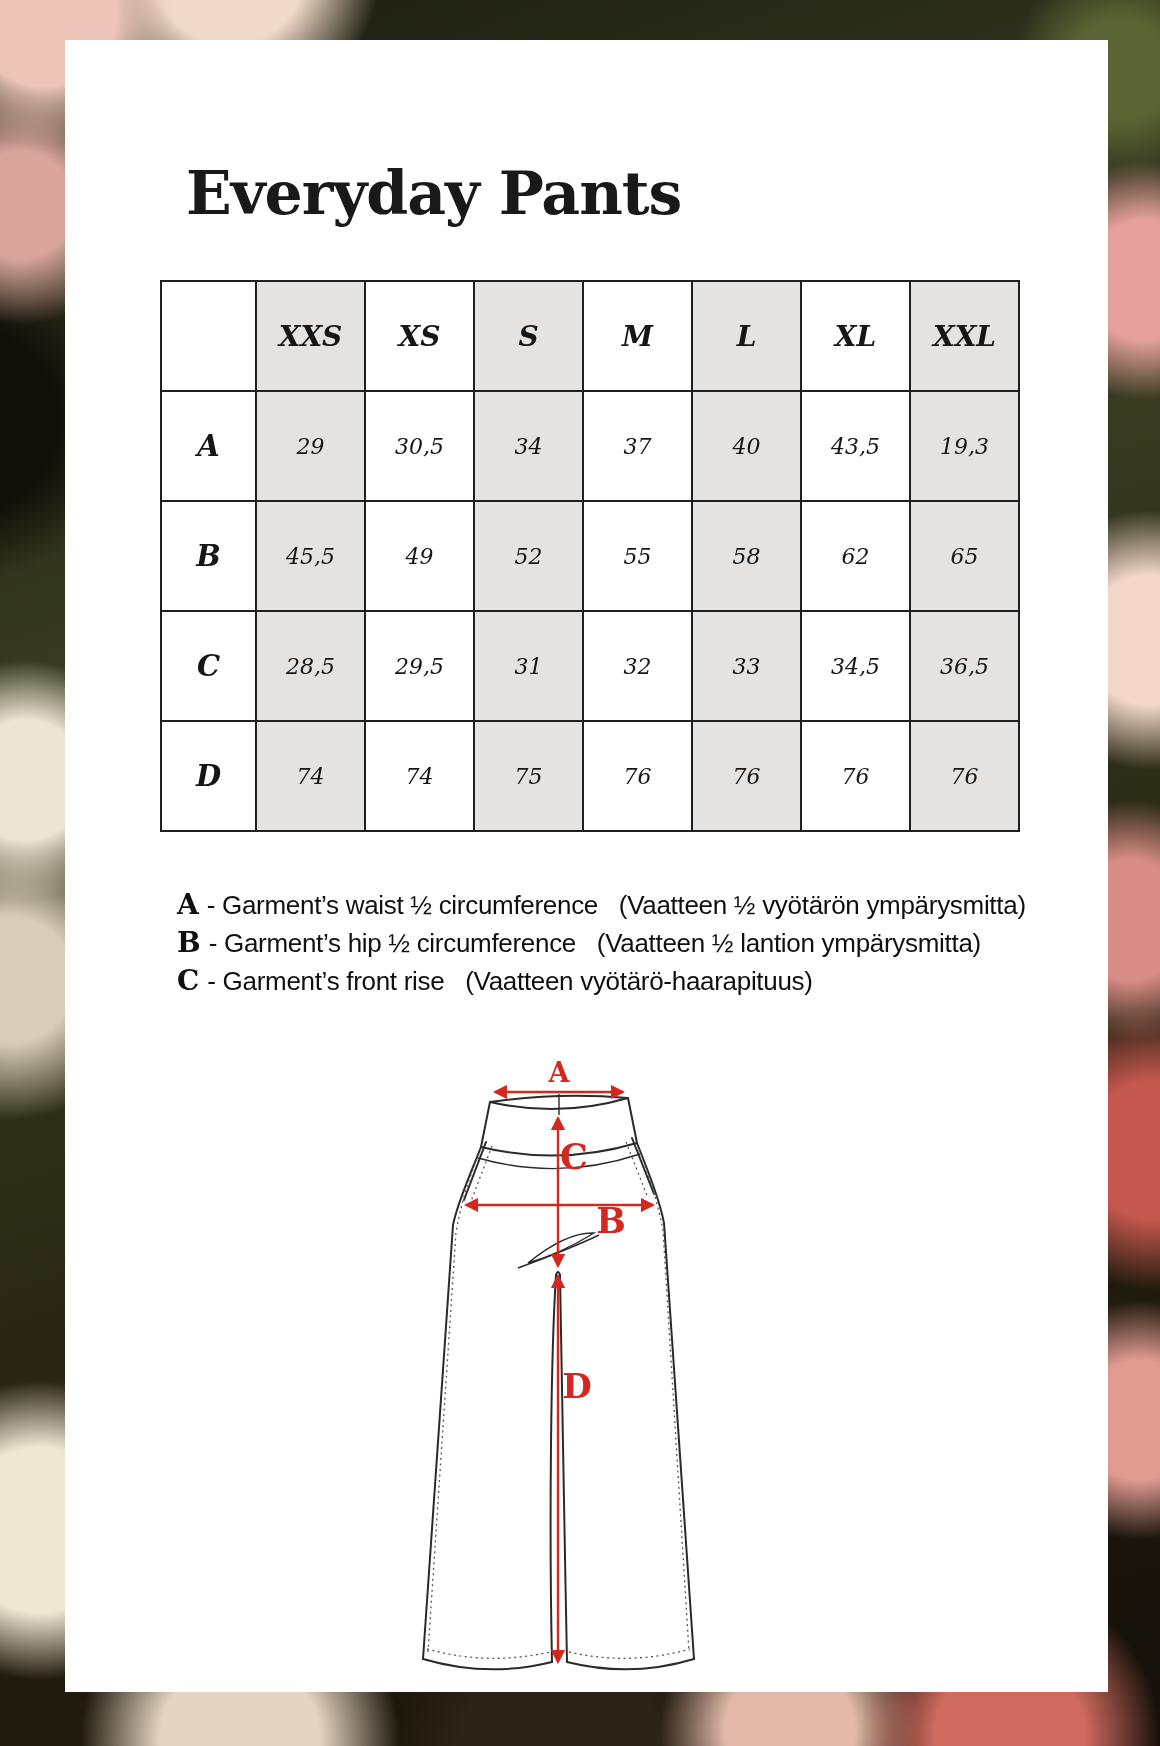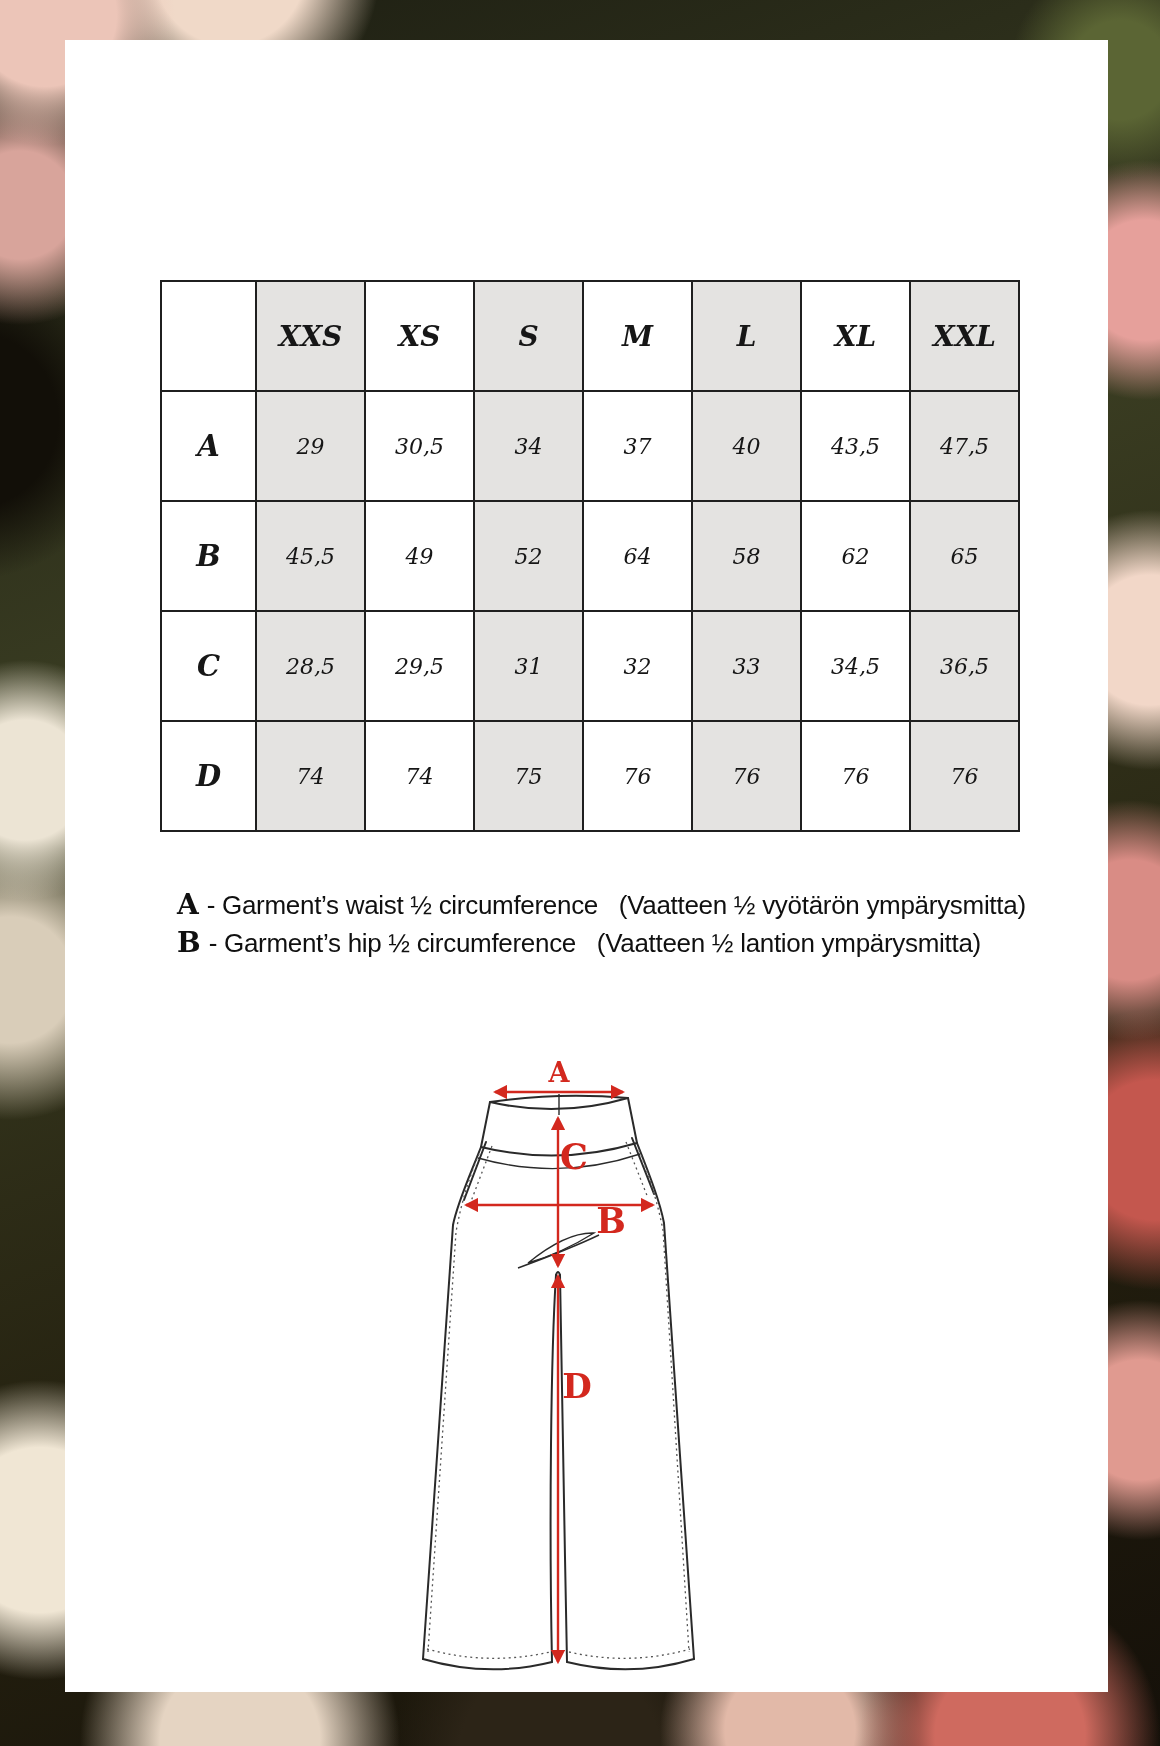--- a/index.html
+++ b/index.html
@@ -75,20 +75,21 @@
   .red{stroke:#d3281e;stroke-width:2.4;fill:none;}
   .redlabel{fill:#d3281e;font-family:"DejaVu Serif",serif;font-weight:700;}
 </style>
 </head>
 <body>
 
 <div class="bg"></div>
 
 <div class="panel">
 
+  <h1 class="title">Everyday Pants</h1>
 
   <table class="size">
     <tbody>
       <tr>
         <th class="corner"></th>
         <th class="sh">XXS</th>
         <th>XS</th>
         <th class="sh">S</th>
         <th>M</th>
         <th class="sh">L</th>
@@ -96,28 +97,28 @@
         <th class="sh">XXL</th>
       </tr>
       <tr>
         <td class="rowlabel">A</td>
         <td class="sh">29</td>
         <td>30,5</td>
         <td class="sh">34</td>
         <td>37</td>
         <td class="sh">40</td>
         <td>43,5</td>
-        <td class="sh">47,5</td>
+        <td class="sh">19,3</td>
       </tr>
       <tr>
         <td class="rowlabel">B</td>
         <td class="sh">45,5</td>
         <td>49</td>
         <td class="sh">52</td>
-        <td>64</td>
+        <td>55</td>
         <td class="sh">58</td>
         <td>62</td>
         <td class="sh">65</td>
       </tr>
       <tr>
         <td class="rowlabel">C</td>
         <td class="sh">28,5</td>
         <td>29,5</td>
         <td class="sh">31</td>
         <td>32</td>
@@ -137,20 +138,23 @@
       </tr>
     </tbody>
   </table>
 
   <div class="legend">
     <div class="legend-line">
       <span class="k">A</span><span class="t">- Garment’s waist ½ circumference   (Vaatteen ½ vyötärön ympärysmitta)</span>
     </div>
     <div class="legend-line">
       <span class="k">B</span><span class="t">- Garment’s hip ½ circumference   (Vaatteen ½ lantion ympärysmitta)</span>
+    </div>
+    <div class="legend-line">
+      <span class="k">C</span><span class="t">- Garment’s front rise   (Vaatteen vyötärö-haarapituus)</span>
     </div>
   </div>
 
   <div class="diagram">
     <svg width="320" height="632" viewBox="0 0 320 632" xmlns="http://www.w3.org/2000/svg">
       <defs>
         <marker id="arr" viewBox="0 0 10 10" refX="8.5" refY="5" markerWidth="6" markerHeight="6" orient="auto-start-reverse">
           <path d="M0,0 L10,5 L0,10 z" fill="#d3281e"></path>
         </marker>
       </defs>

